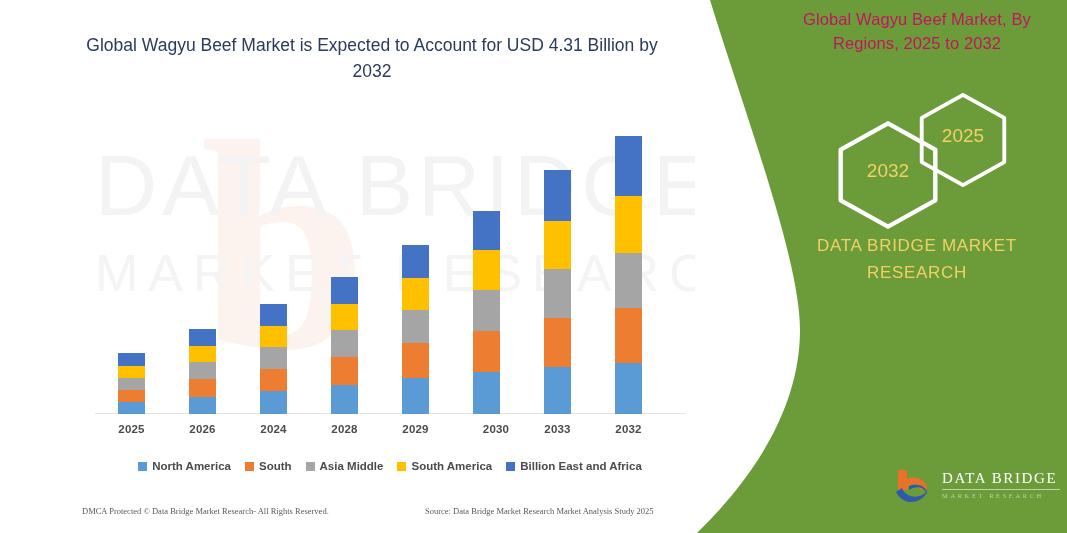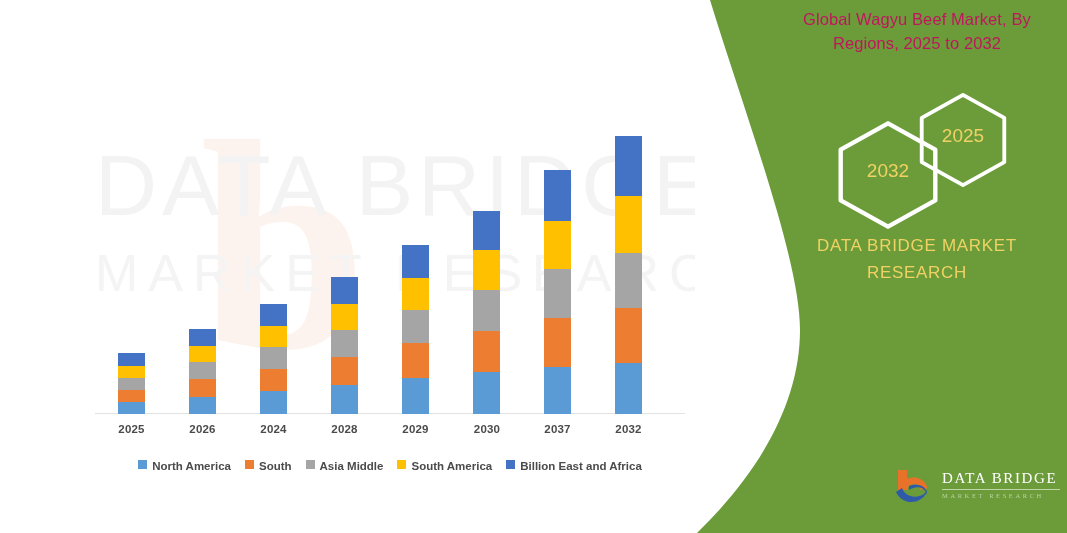--- a/index.html
+++ b/index.html
@@ -105,21 +105,21 @@
   .xlab{
     position:absolute;width:60px;text-align:center;
     font-size:11.5px;font-weight:bold;color:#4b4b4b;
     letter-spacing:.2px;
   }
 
   .legend{
     position:absolute;left:95px;top:456px;width:590px;height:20px;
     display:flex;align-items:center;justify-content:center;gap:14px;
   }
-  .leg-item{display:flex;align-items:flex-start;gap:5px;}
+  .leg-item{display:flex;align-items:center;gap:5px;}
   .leg-swatch{width:9px;height:9px;display:inline-block;}
   .leg-label{font-size:11.5px;font-weight:bold;color:#4b4b4b;white-space:nowrap;}
 
   .footer{
     position:absolute;left:0;top:506px;width:700px;height:20px;
     font-family:"Liberation Serif", serif;
     font-size:8.5px;color:#5a5a5a;
   }
   .foot-left{position:absolute;left:82px;top:0;white-space:nowrap;}
   .foot-right{position:absolute;left:425px;top:0;white-space:nowrap;}
@@ -128,20 +128,21 @@
 <body>
 
 <div id="page">
 
   <div class="watermark">
     <div class="wm-b">b</div>
     <div class="wm-line1">DATA BRIDGE</div>
     <div class="wm-line2">MARKET RESEARCH</div>
   </div>
 
+  <div class="chart-title">Global Wagyu Beef Market is Expected to Account for USD 4.31 Billion by 2032</div>
 
   <div class="axis-line"></div>
   <div class="plot" id="plot">
       <div class="bar" style="left: 23px;">
         <div class="seg" style="height: 12px; background: rgb(91, 155, 213);"></div>
         <div class="seg" style="height: 12px; background: rgb(237, 125, 49);"></div>
         <div class="seg" style="height: 12px; background: rgb(165, 165, 165);"></div>
         <div class="seg" style="height: 12px; background: rgb(255, 192, 0);"></div>
         <div class="seg" style="height: 13px; background: rgb(68, 114, 196);"></div>
       </div>
@@ -194,22 +195,22 @@
         <div class="seg" style="height: 57px; background: rgb(255, 192, 0);"></div>
         <div class="seg" style="height: 60px; background: rgb(68, 114, 196);"></div>
       </div>
     </div>
   <div class="xlabels" id="xlabels">
       <div class="xlab" style="left: 6.5px;">2025</div>
       <div class="xlab" style="left: 77.5px;">2026</div>
       <div class="xlab" style="left: 148.5px;">2024</div>
       <div class="xlab" style="left: 219.5px;">2028</div>
       <div class="xlab" style="left: 290.5px;">2029</div>
-      <div class="xlab" style="left: 362px;">2030</div>
-      <div class="xlab" style="left: 432.5px;">2037</div>
+      <div class="xlab" style="left: 371px;">2030</div>
+      <div class="xlab" style="left: 432.5px;">2033</div>
       <div class="xlab" style="left: 503.5px;">2032</div>
     </div>
   <div class="legend" id="legend">
       <div class="leg-item">
         <span class="leg-swatch" style="background: rgb(91, 155, 213);"></span>
         <span class="leg-label">North America</span>
       </div>
       <div class="leg-item">
         <span class="leg-swatch" style="background: rgb(237, 125, 49);"></span>
         <span class="leg-label">South</span>
@@ -221,20 +222,24 @@
       <div class="leg-item">
         <span class="leg-swatch" style="background: rgb(255, 192, 0);"></span>
         <span class="leg-label">South America</span>
       </div>
       <div class="leg-item">
         <span class="leg-swatch" style="background: rgb(68, 114, 196);"></span>
         <span class="leg-label">Billion East and Africa</span>
       </div>
     </div>
 
+  <div class="footer">
+    <div class="foot-left">DMCA Protected © Data Bridge Market Research-  All Rights Reserved.</div>
+    <div class="foot-right">Source: Data Bridge Market Research  Market Analysis Study 2025</div>
+  </div>
 
   <div class="green-panel">
     <svg viewBox="0 0 380 533" preserveAspectRatio="none" aria-hidden="true">
       <path d="M 23,0 C 60,120 113,260 113,330 C 113,400 75,470 10,533 L 380,533 L 380,0 Z" fill="#6c9c3a"></path>
     </svg>
   </div>
 
   <div class="green-content">
     <div class="gp-title">Global Wagyu Beef Market, By Regions, 2025 to 2032</div>
 

